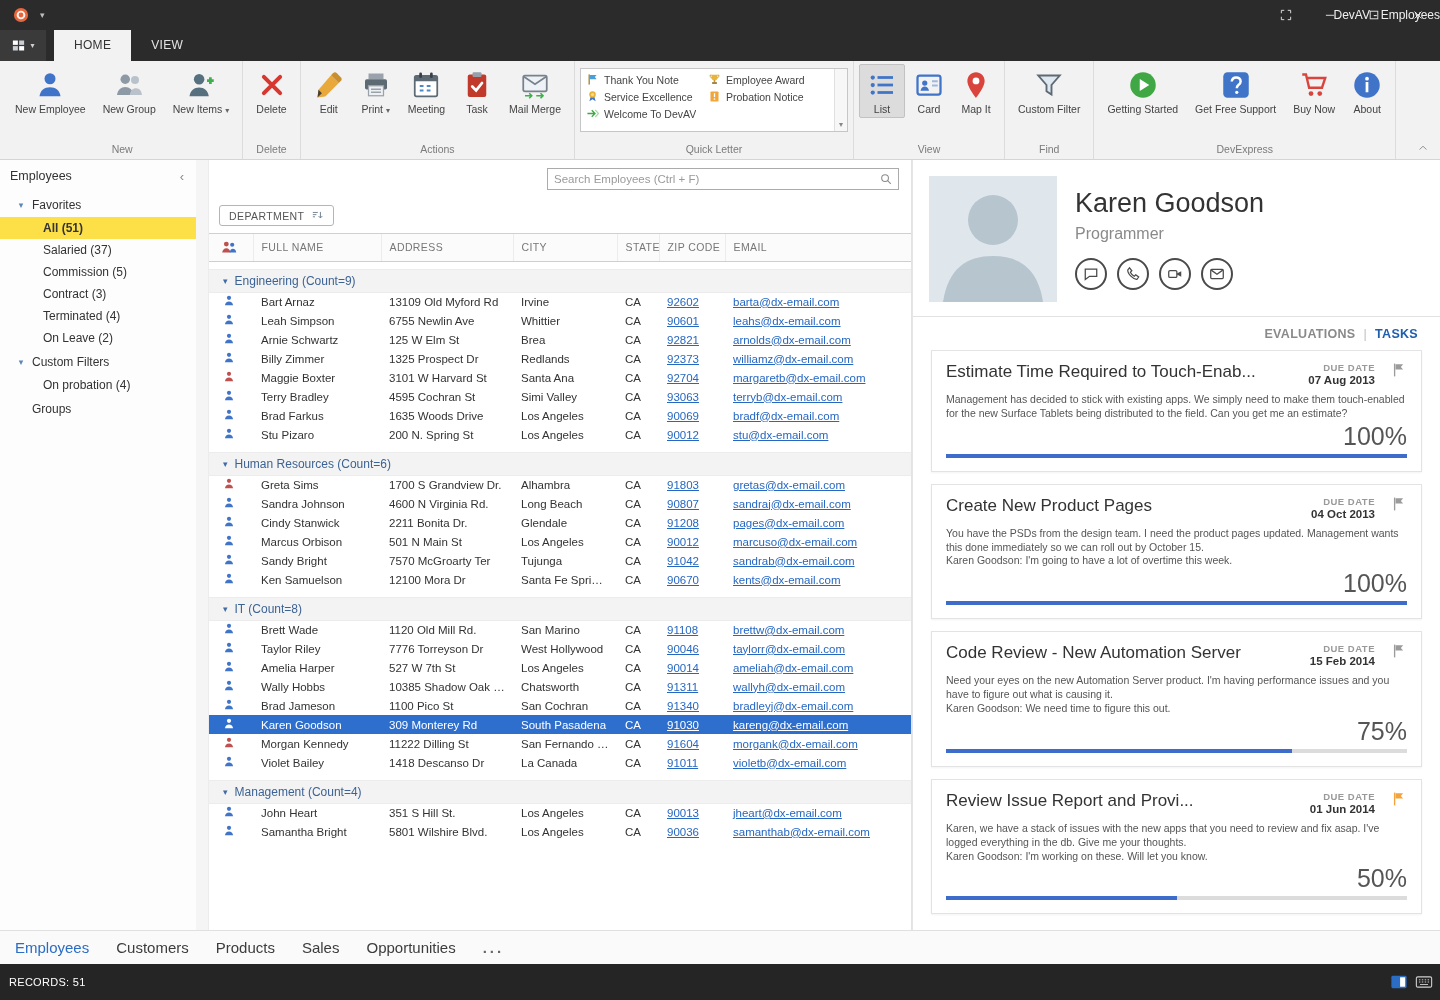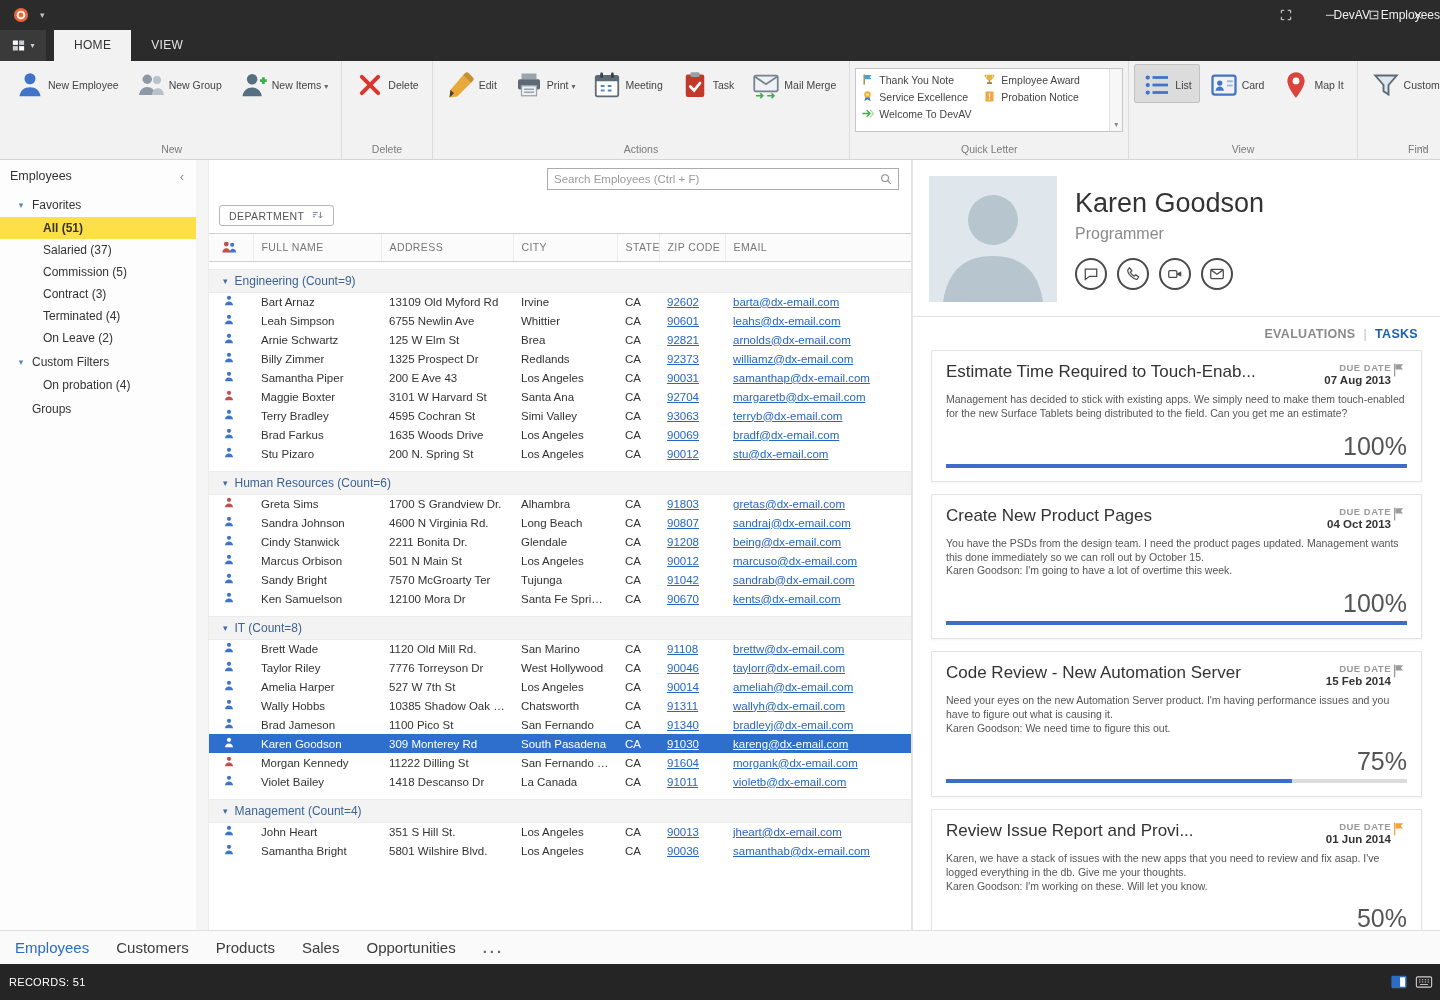--- a/index.html
+++ b/index.html
@@ -24,21 +24,21 @@
   .appmenu .am-caret{color:#cfcfcf;font-size:8px}
   .tabs{display:flex;margin-left:8px}
   .tab{padding:0 20px;line-height:31px;font-size:12px;color:#e4e4e4;letter-spacing:.3px}
   .tab.active{background:#f2f2f2;color:#333}
 
   
   .ribbon{height:99px;background:#f2f2f2;border-bottom:1px solid #d5d5d5;display:flex;align-items:stretch;position:relative;flex:0 0 auto;padding-left:2px}
   .rb-group{display:flex;flex-direction:column;border-right:1px solid #dcdcdc;padding:3px 5px 0}
   .rb-content{flex:1;display:flex;align-items:flex-start;gap:1px}
   .rb-label{text-align:center;font-size:10.5px;color:#7b7b7b;padding:1px 4px 4px;white-space:nowrap}
-  .rb-btn{display:flex;align-items:center;gap:3px;padding:5px 7px 2px;border-radius:2px;border:1px solid transparent}
+  .rb-btn{display:flex;flex-direction:column;align-items:center;gap:3px;padding:5px 7px 2px;border-radius:2px;border:1px solid transparent}
   .rb-btn.rb-active{background:#dcdcdc;border-color:#c2c2c2}
   .rb-ic{width:30px;height:30px;display:block}
   .rb-ic svg{width:30px;height:30px;display:block}
   .rb-lb{font-size:10.5px;color:#444;white-space:nowrap;line-height:1.15;text-align:center}
   .rb-caret{font-size:8px;color:#666;margin-left:3px}
   .ql-box{width:268px;height:64px;background:#fff;border:1px solid #c6c6c6;display:flex;position:relative;margin-top:4px;padding:2px 14px 2px 2px}
   .ql-col{width:122px;display:flex;flex-direction:column}
   .ql-item{display:flex;align-items:center;gap:5px;padding:2px 3px;font-size:10.5px;color:#444;white-space:nowrap}
   .ql-ic{width:13px;height:13px;flex:0 0 auto}
   .ql-ic svg{width:13px;height:13px;display:block}
@@ -106,29 +106,29 @@
   .d-act svg{width:16px;height:16px;display:block}
   .d-divider{height:1px;background:#e2e2e2;flex:0 0 auto}
   .d-tabs{display:flex;justify-content:flex-end;align-items:center;gap:8px;padding:10px 22px 7px;font-size:12.5px;font-weight:bold;letter-spacing:.3px;flex:0 0 auto}
   .d-tab{color:#8a8a8a}
   .d-tab.active{color:#1e5fae}
   .d-sep{color:#c0c0c0;font-weight:normal}
   .cards{flex:1;min-height:0;overflow:hidden;padding:2px 18px 8px;display:flex;flex-direction:column;gap:12px}
   .card{border:1px solid #e3e3e3;background:#fff;padding:11px 14px 13px;box-shadow:0 1px 2px rgba(0,0,0,.05)}
   .card-head{display:flex;justify-content:space-between;align-items:flex-start;gap:12px}
   .card-title{flex:1;min-width:0;font-size:17px;color:#333;white-space:nowrap;overflow:hidden;text-overflow:ellipsis}
-  .card-due{display:flex;gap:0;align-items:flex-start;flex:0 0 auto}
+  .card-due{display:flex;gap:16px;align-items:flex-start;flex:0 0 auto}
   .due-box{text-align:right}
   .due-label{font-size:9.5px;color:#999;font-weight:bold;letter-spacing:.5px}
   .due-date{font-size:11.5px;color:#333;font-weight:bold;white-space:nowrap;margin-top:1px}
   .flag{width:16px;height:16px}
   .flag svg{width:16px;height:16px;display:block}
   .flag.gray{color:#9b9b9b}.flag.orange{color:#f2a33c}
   .card-body{margin-top:7px;font-size:10.5px;color:#555;line-height:1.32}
-  .card-pct{text-align:right;font-size:25px;color:#555;margin-top:11px}
+  .card-pct{text-align:right;font-size:25px;color:#555;margin-top:1px}
   .card-bar{height:4px;background:#dcdcdc;margin-top:3px}
   .card-bar i{display:block;height:100%;background:#3d6ccb}
 
   
   .bottombar{height:34px;background:#fafafa;border-top:1px solid #e0e0e0;display:flex;align-items:center;gap:27px;padding-left:15px;font-size:15px;flex:0 0 auto}
   .bt-item{color:#3c3c3c}
   .bt-item.active{color:#2b6cc5}
   .bt-item.more{color:#666;letter-spacing:3px;font-weight:bold}
   .statusbar{height:36px;background:#252525;color:#fff;font-size:11px;display:flex;align-items:center;justify-content:space-between;padding:0 6px 0 9px;flex:0 0 auto;letter-spacing:.3px}
   .st-icons{display:flex;gap:5px;align-items:center}
@@ -621,34 +621,20 @@
                       </g>
                     </svg></span></td>
                 <td>Billy Zimmer</td>
                 <td>1325 Prospect Dr</td>
                 <td>Redlands</td>
                 <td>CA</td>
                 <td><a class="lnk" href="#">92373</a></td>
                 <td><a class="lnk" href="#">williamz@dx-email.com</a></td>
               </tr>
               <tr class="erow">
-                <td class="icn"><span class="pic p-blue"><svg viewBox="0 0 24 24" xmlns="http://www.w3.org/2000/svg">
-                      <g fill="currentColor">
-                        <circle cx="12" cy="6.6" r="4.2"></circle>
-                        <path d="M3.8 21.6c.6-5 3.9-7.6 8.2-7.6s7.6 2.6 8.2 7.6z"></path>
-                      </g>
-                    </svg></span></td>
-                <td>Samantha Piper</td>
-                <td>200 E Ave 43</td>
-                <td>Los Angeles</td>
-                <td>CA</td>
-                <td><a class="lnk" href="#">90031</a></td>
-                <td><a class="lnk" href="#">samanthap@dx-email.com</a></td>
-              </tr>
-              <tr class="erow">
                 <td class="icn"><span class="pic p-red"><svg viewBox="0 0 24 24" xmlns="http://www.w3.org/2000/svg">
                       <g fill="currentColor">
                         <circle cx="12" cy="6.6" r="4.2"></circle>
                         <path d="M3.8 21.6c.6-5 3.9-7.6 8.2-7.6s7.6 2.6 8.2 7.6z"></path>
                       </g>
                     </svg></span></td>
                 <td>Maggie Boxter</td>
                 <td>3101 W Harvard St</td>
                 <td>Santa Ana</td>
                 <td>CA</td>
@@ -741,21 +727,21 @@
                       <g fill="currentColor">
                         <circle cx="12" cy="6.6" r="4.2"></circle>
                         <path d="M3.8 21.6c.6-5 3.9-7.6 8.2-7.6s7.6 2.6 8.2 7.6z"></path>
                       </g>
                     </svg></span></td>
                 <td>Cindy Stanwick</td>
                 <td>2211 Bonita Dr.</td>
                 <td>Glendale</td>
                 <td>CA</td>
                 <td><a class="lnk" href="#">91208</a></td>
-                <td><a class="lnk" href="#">being@dx-email.com</a></td>
+                <td><a class="lnk" href="#">pages@dx-email.com</a></td>
               </tr>
               <tr class="erow">
                 <td class="icn"><span class="pic p-blue"><svg viewBox="0 0 24 24" xmlns="http://www.w3.org/2000/svg">
                       <g fill="currentColor">
                         <circle cx="12" cy="6.6" r="4.2"></circle>
                         <path d="M3.8 21.6c.6-5 3.9-7.6 8.2-7.6s7.6 2.6 8.2 7.6z"></path>
                       </g>
                     </svg></span></td>
                 <td>Marcus Orbison</td>
                 <td>501 N Main St</td>
@@ -861,21 +847,21 @@
               </tr>
               <tr class="erow">
                 <td class="icn"><span class="pic p-blue"><svg viewBox="0 0 24 24" xmlns="http://www.w3.org/2000/svg">
                       <g fill="currentColor">
                         <circle cx="12" cy="6.6" r="4.2"></circle>
                         <path d="M3.8 21.6c.6-5 3.9-7.6 8.2-7.6s7.6 2.6 8.2 7.6z"></path>
                       </g>
                     </svg></span></td>
                 <td>Brad Jameson</td>
                 <td>1100 Pico St</td>
-                <td>San Fernando</td>
+                <td>San Cochran</td>
                 <td>CA</td>
                 <td><a class="lnk" href="#">91340</a></td>
                 <td><a class="lnk" href="#">bradleyj@dx-email.com</a></td>
               </tr>
               <tr class="erow sel">
                 <td class="icn"><span class="pic p-white"><svg viewBox="0 0 24 24" xmlns="http://www.w3.org/2000/svg">
                       <g fill="currentColor">
                         <circle cx="12" cy="6.6" r="4.2"></circle>
                         <path d="M3.8 21.6c.6-5 3.9-7.6 8.2-7.6s7.6 2.6 8.2 7.6z"></path>
                       </g>

